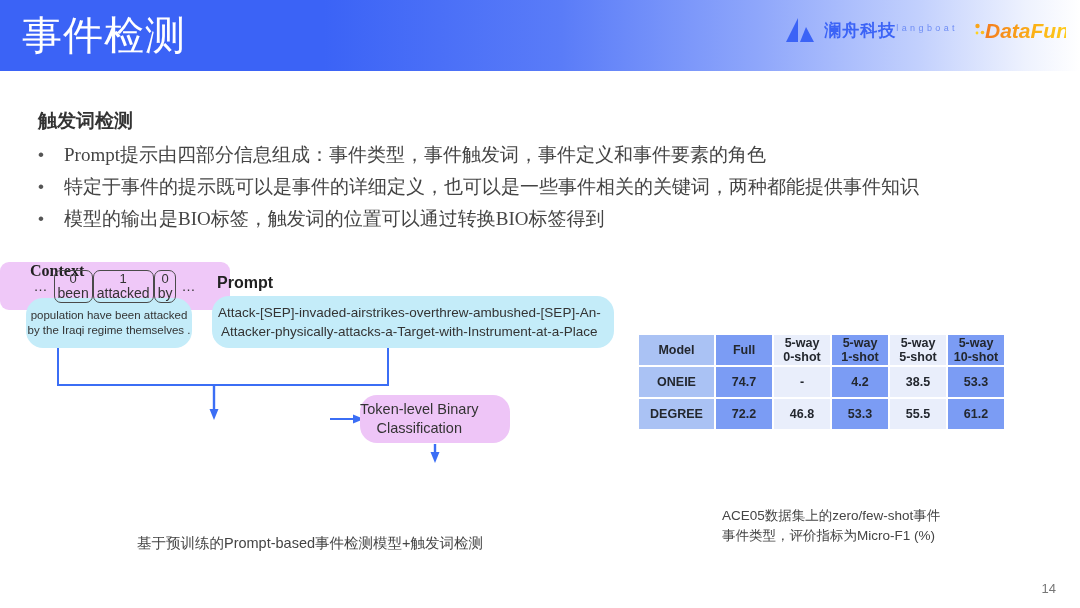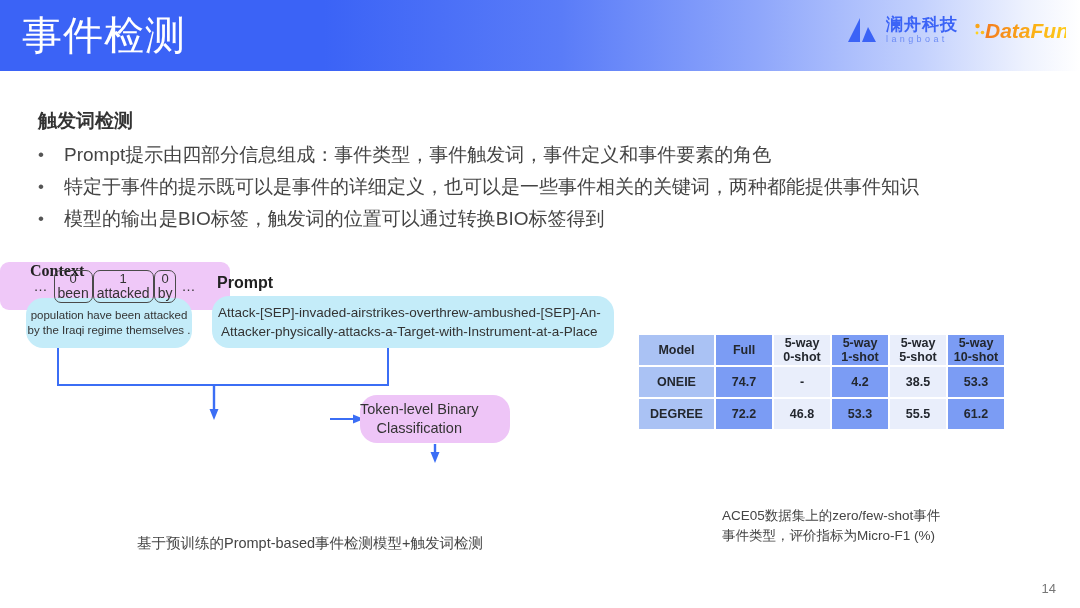--- a/index.html
+++ b/index.html
@@ -40,21 +40,21 @@
     display: flex;
     align-items: center;
     gap: 16px;
   }
   .langboat {
     display: flex;
     align-items: center;
     gap: 6px;
   }
   .langboat-mark { width: 34px; height: 32px; }
-  .langboat-text { display: flex; flex-direction: column; line-height: 1; }
+  .langboat-text { display: flex; flex-direction: row; line-height: 1; }
   .langboat-cn {
     font-size: 17px;
     font-weight: bold;
     color: #3b63f6;
     letter-spacing: 1px;
   }
   .langboat-en {
     font-size: 9px;
     color: #6e8df5;
     letter-spacing: 3.4px;
@@ -83,21 +83,21 @@
     line-height: 31px;
     margin-bottom: 1px;
   }
   .bullet .dot {
     width: 26px;
     flex: 0 0 26px;
     text-align: left;
     font-size: 17px;
     color: #555;
   }
-  .bullet .btext { flex: 1 1 auto; }
+  .bullet .btext { flex: 1 1 auto; font-family: Liberation Serif, serif; }
 
   
   .diagram {
     position: absolute;
     left: 0; top: 262px;
     width: 630px; height: 310px;
   }
   .dg-label {
     position: absolute;
     font-size: 16px;

